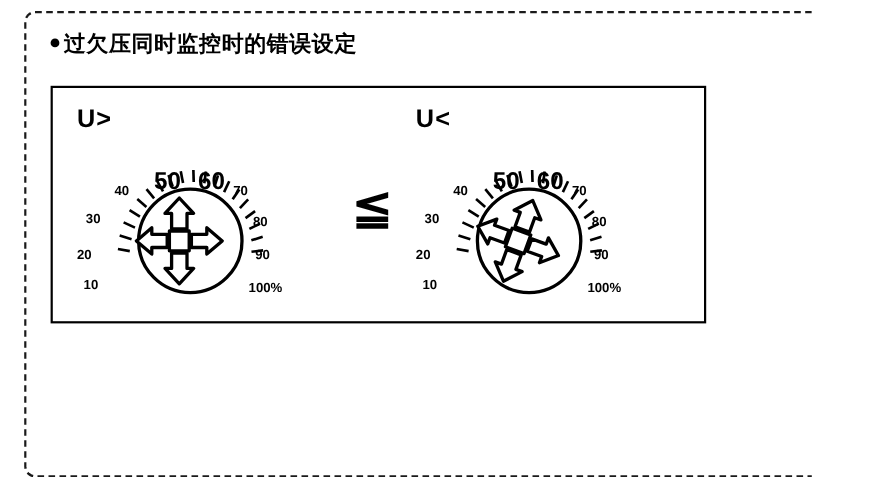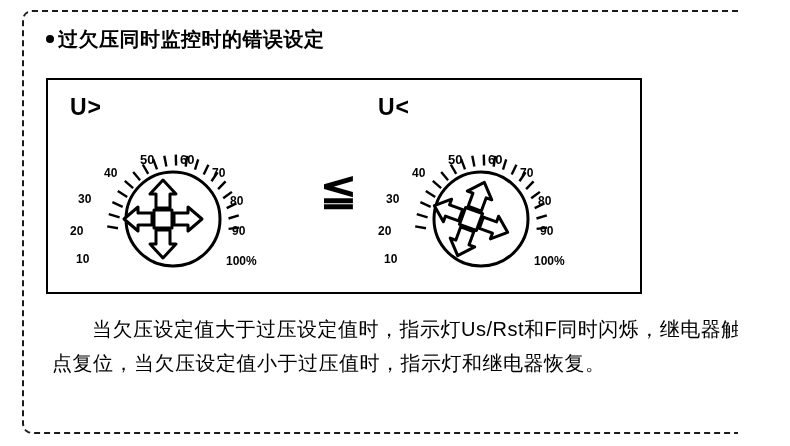--- a/index.html
+++ b/index.html
@@ -67,21 +67,21 @@
     width: 190px;
     height: 140px;
   }
   .scale-num {
     position: absolute;
     font-size: 12px;
     font-weight: bold;
     white-space: nowrap;
   }
   .scale-num.big {
-    font-size: 13px;
+    font-size: 22px;
   }
   .compare {
     position: absolute;
     font-size: 44px;
     font-weight: bold;
     line-height: 1;
   }
   .body-text {
     position: absolute;
     left: 52px;
@@ -204,15 +204,14 @@
     <div class="scale-num" style="left:364px; top:86px;">40</div>
     <div class="scale-num big" style="left:400px; top:72px;">50</div>
     <div class="scale-num big" style="left:440px; top:72px;">60</div>
     <div class="scale-num" style="left:472px; top:86px;">70</div>
     <div class="scale-num" style="left:490px; top:114px;">80</div>
     <div class="scale-num" style="left:492px; top:144px;">90</div>
     <div class="scale-num" style="left:486px; top:174px;">100%</div>
 
   </div>
 
-  <div class="body-text"><span class="indent"></span><span>当欠压设定值大于过压设定值时，指示灯Us/Rst和F同时闪烁，继电器触点复位，当欠压设定值小于过压值时，指示灯和继电器恢复。</span></div>
 
 </div>
 
 </body></html>

